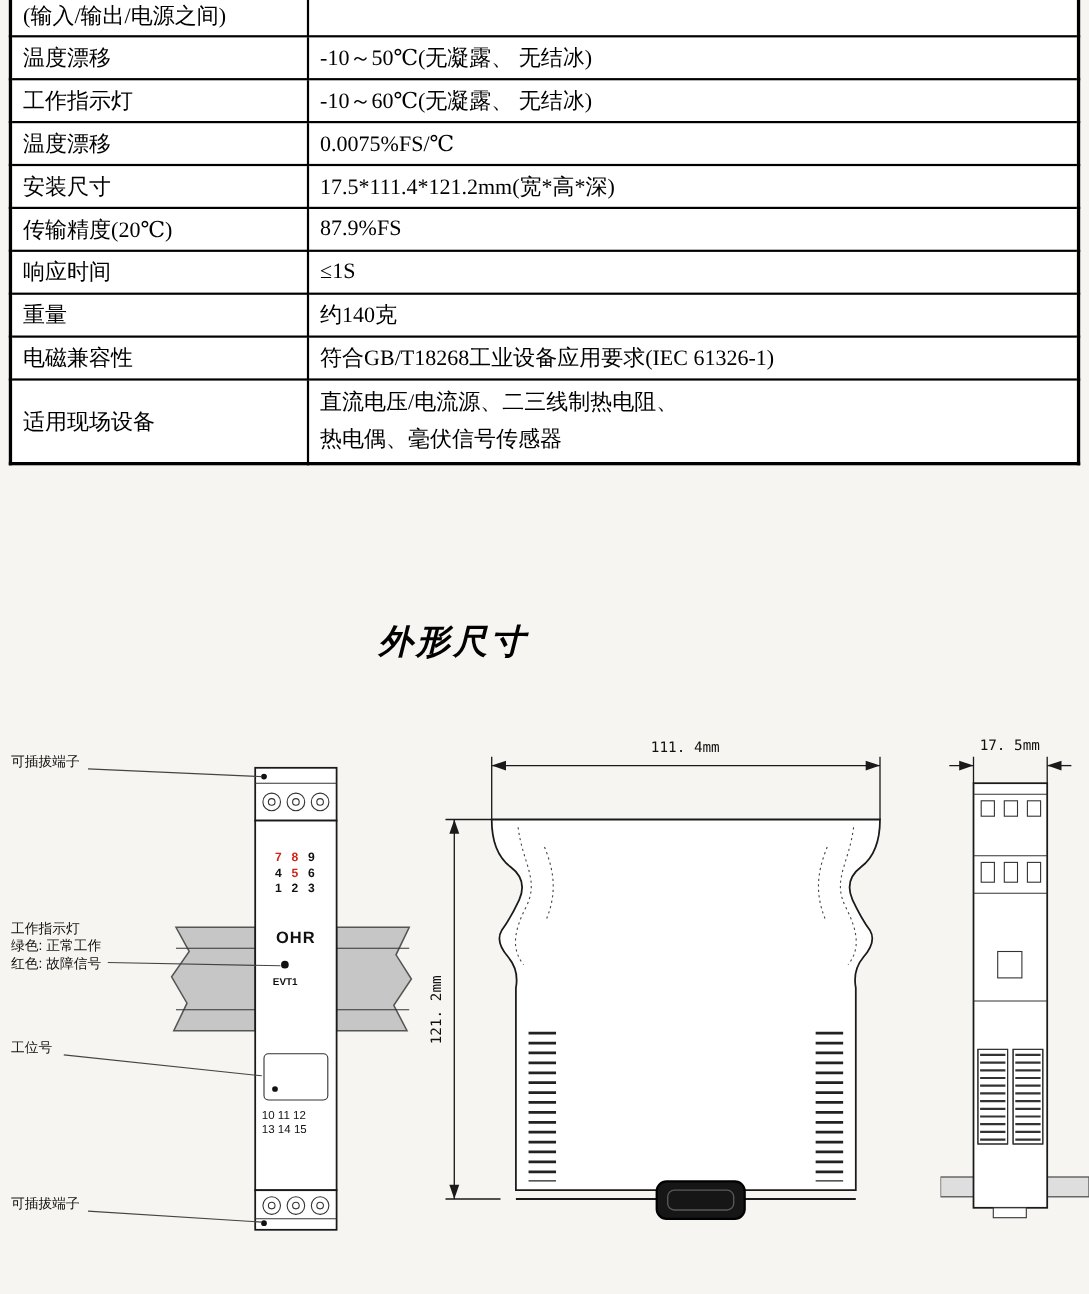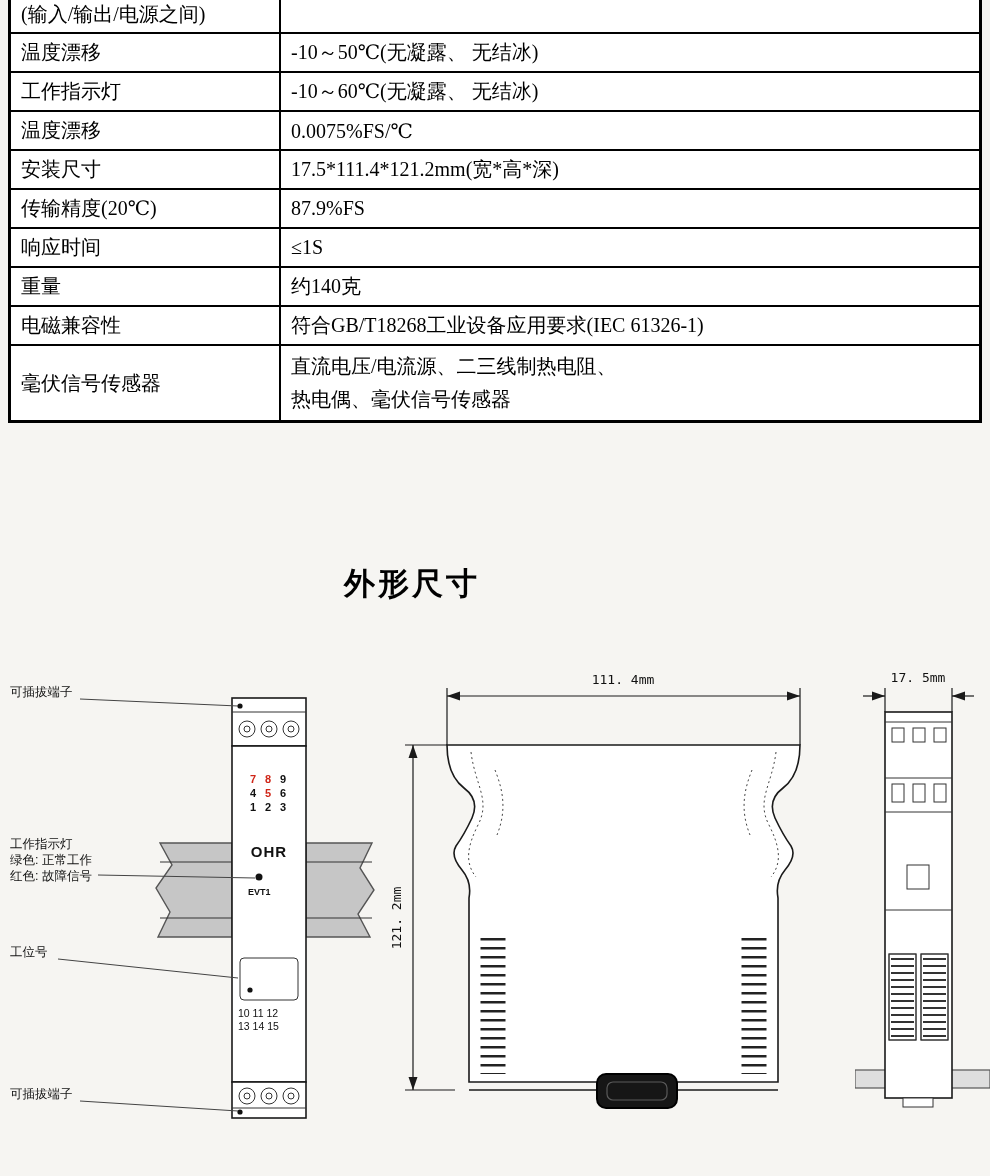--- a/index.html
+++ b/index.html
@@ -19,21 +19,21 @@
   table.spec{border:3px solid #000;}
   table.spec td{border:2px solid #000;padding:4px 10px;vertical-align:middle;}
   td.lab{width:248px;}
   tr.r-cut td{height:20px;}
   tr.r-std td{height:29px;}
   tr.r-big td{height:66px;vertical-align:middle;}
   tr.r-big .vline{line-height:33px;font-family:Liberation Serif, serif;}
   
   .section-title{
     position:absolute;top:563px;left:0;width:824px;text-align:center;
-    font-size:31px;font-weight:bold;letter-spacing:3px;color:#000;
+    font-size:31px;font-weight:bold;letter-spacing:3px;color:#000;font-style:italic;
   }
   
   .drawings{position:absolute;left:0;top:650px;width:990px;height:500px;}
   svg{position:absolute;top:0;}
   svg text{font-family:"Liberation Sans","DejaVu Sans",sans-serif;fill:#111;}
   text.callout{font-size:12.5px;}
   text.tnum{font-size:11px;font-weight:bold;}
   tspan.red{fill:#cf2517;}
   tspan.blk{fill:#111;}
   text.brand{font-size:15px;font-weight:bold;letter-spacing:1px;}
@@ -84,21 +84,21 @@
   </tr>
   <tr class="r-std">
     <td class="lab">重量</td>
     <td class="val">约140克</td>
   </tr>
   <tr class="r-std">
     <td class="lab">电磁兼容性</td>
     <td class="val">符合GB/T18268工业设备应用要求(IEC 61326-1)</td>
   </tr>
   <tr class="r-big">
-    <td class="lab" style="vertical-align:middle;">毫伏信号传感器</td>
+    <td class="lab" style="vertical-align:middle;">适用现场设备</td>
     <td class="val">
       <div class="vline">直流电压/电流源、二三线制热电阻、</div>
       <div class="vline">热电偶、毫伏信号传感器</div>
     </td>
   </tr>
 </tbody>
   </table>
 
 <div class="section-title">外形尺寸</div>
 

